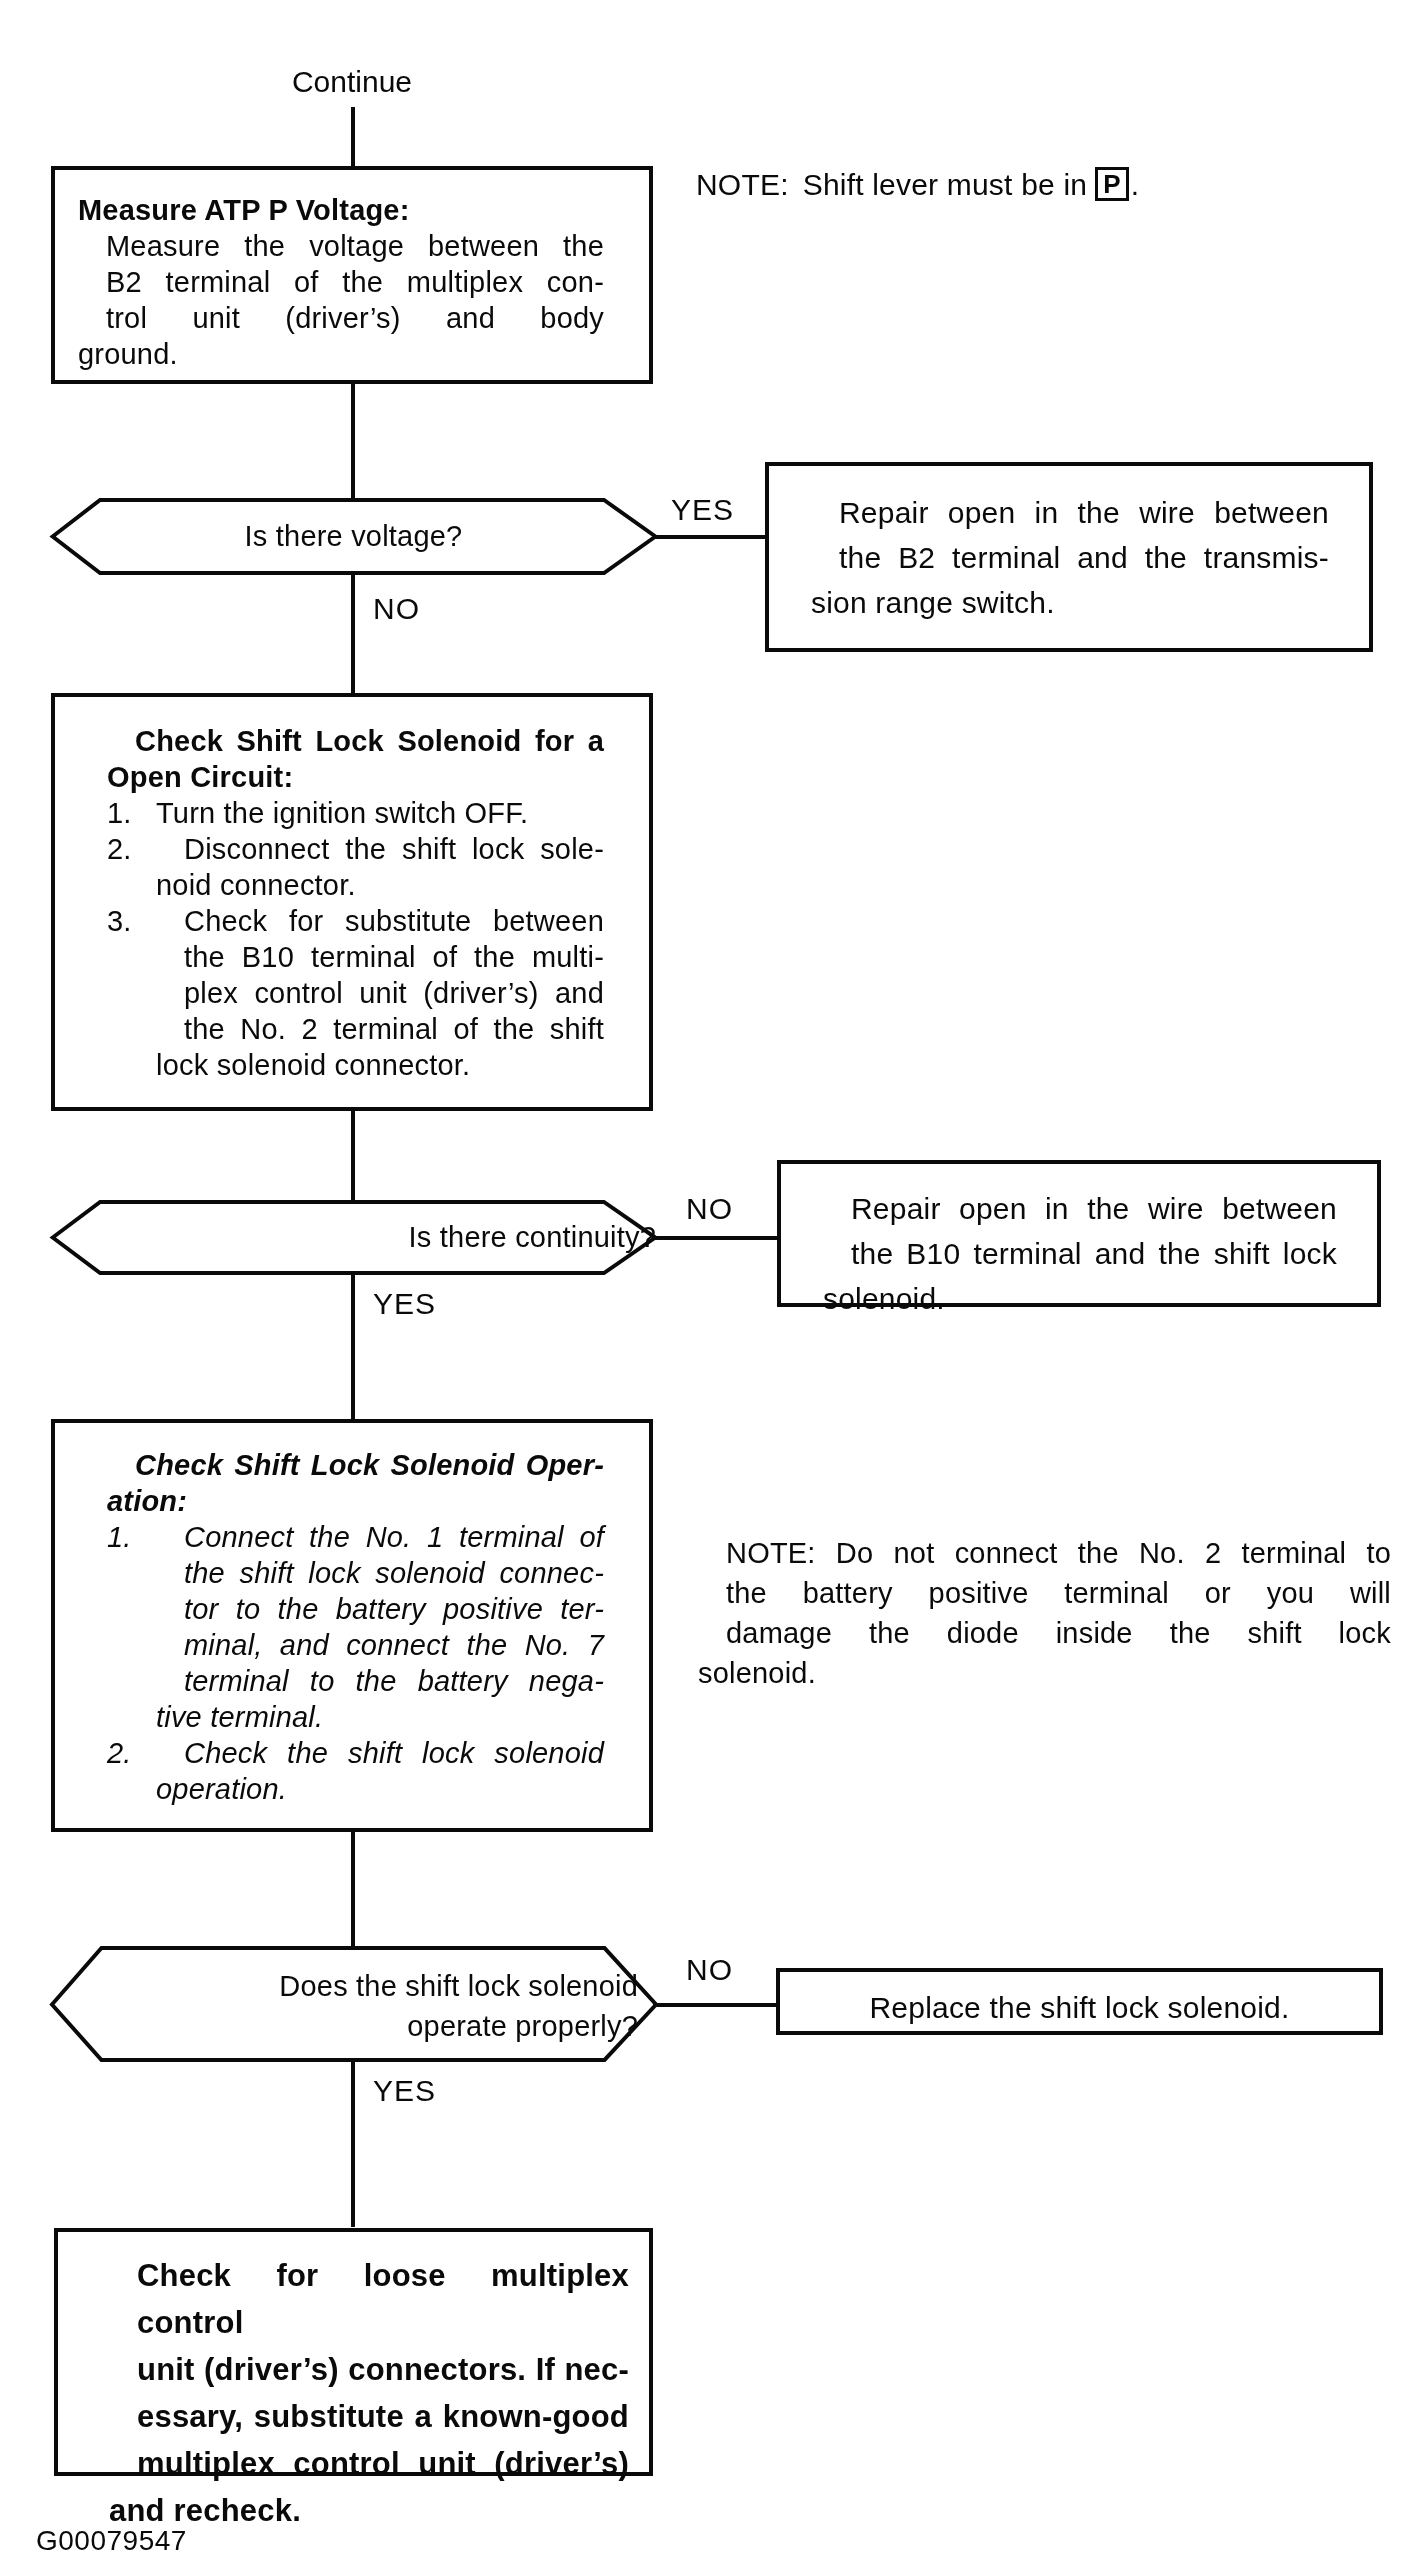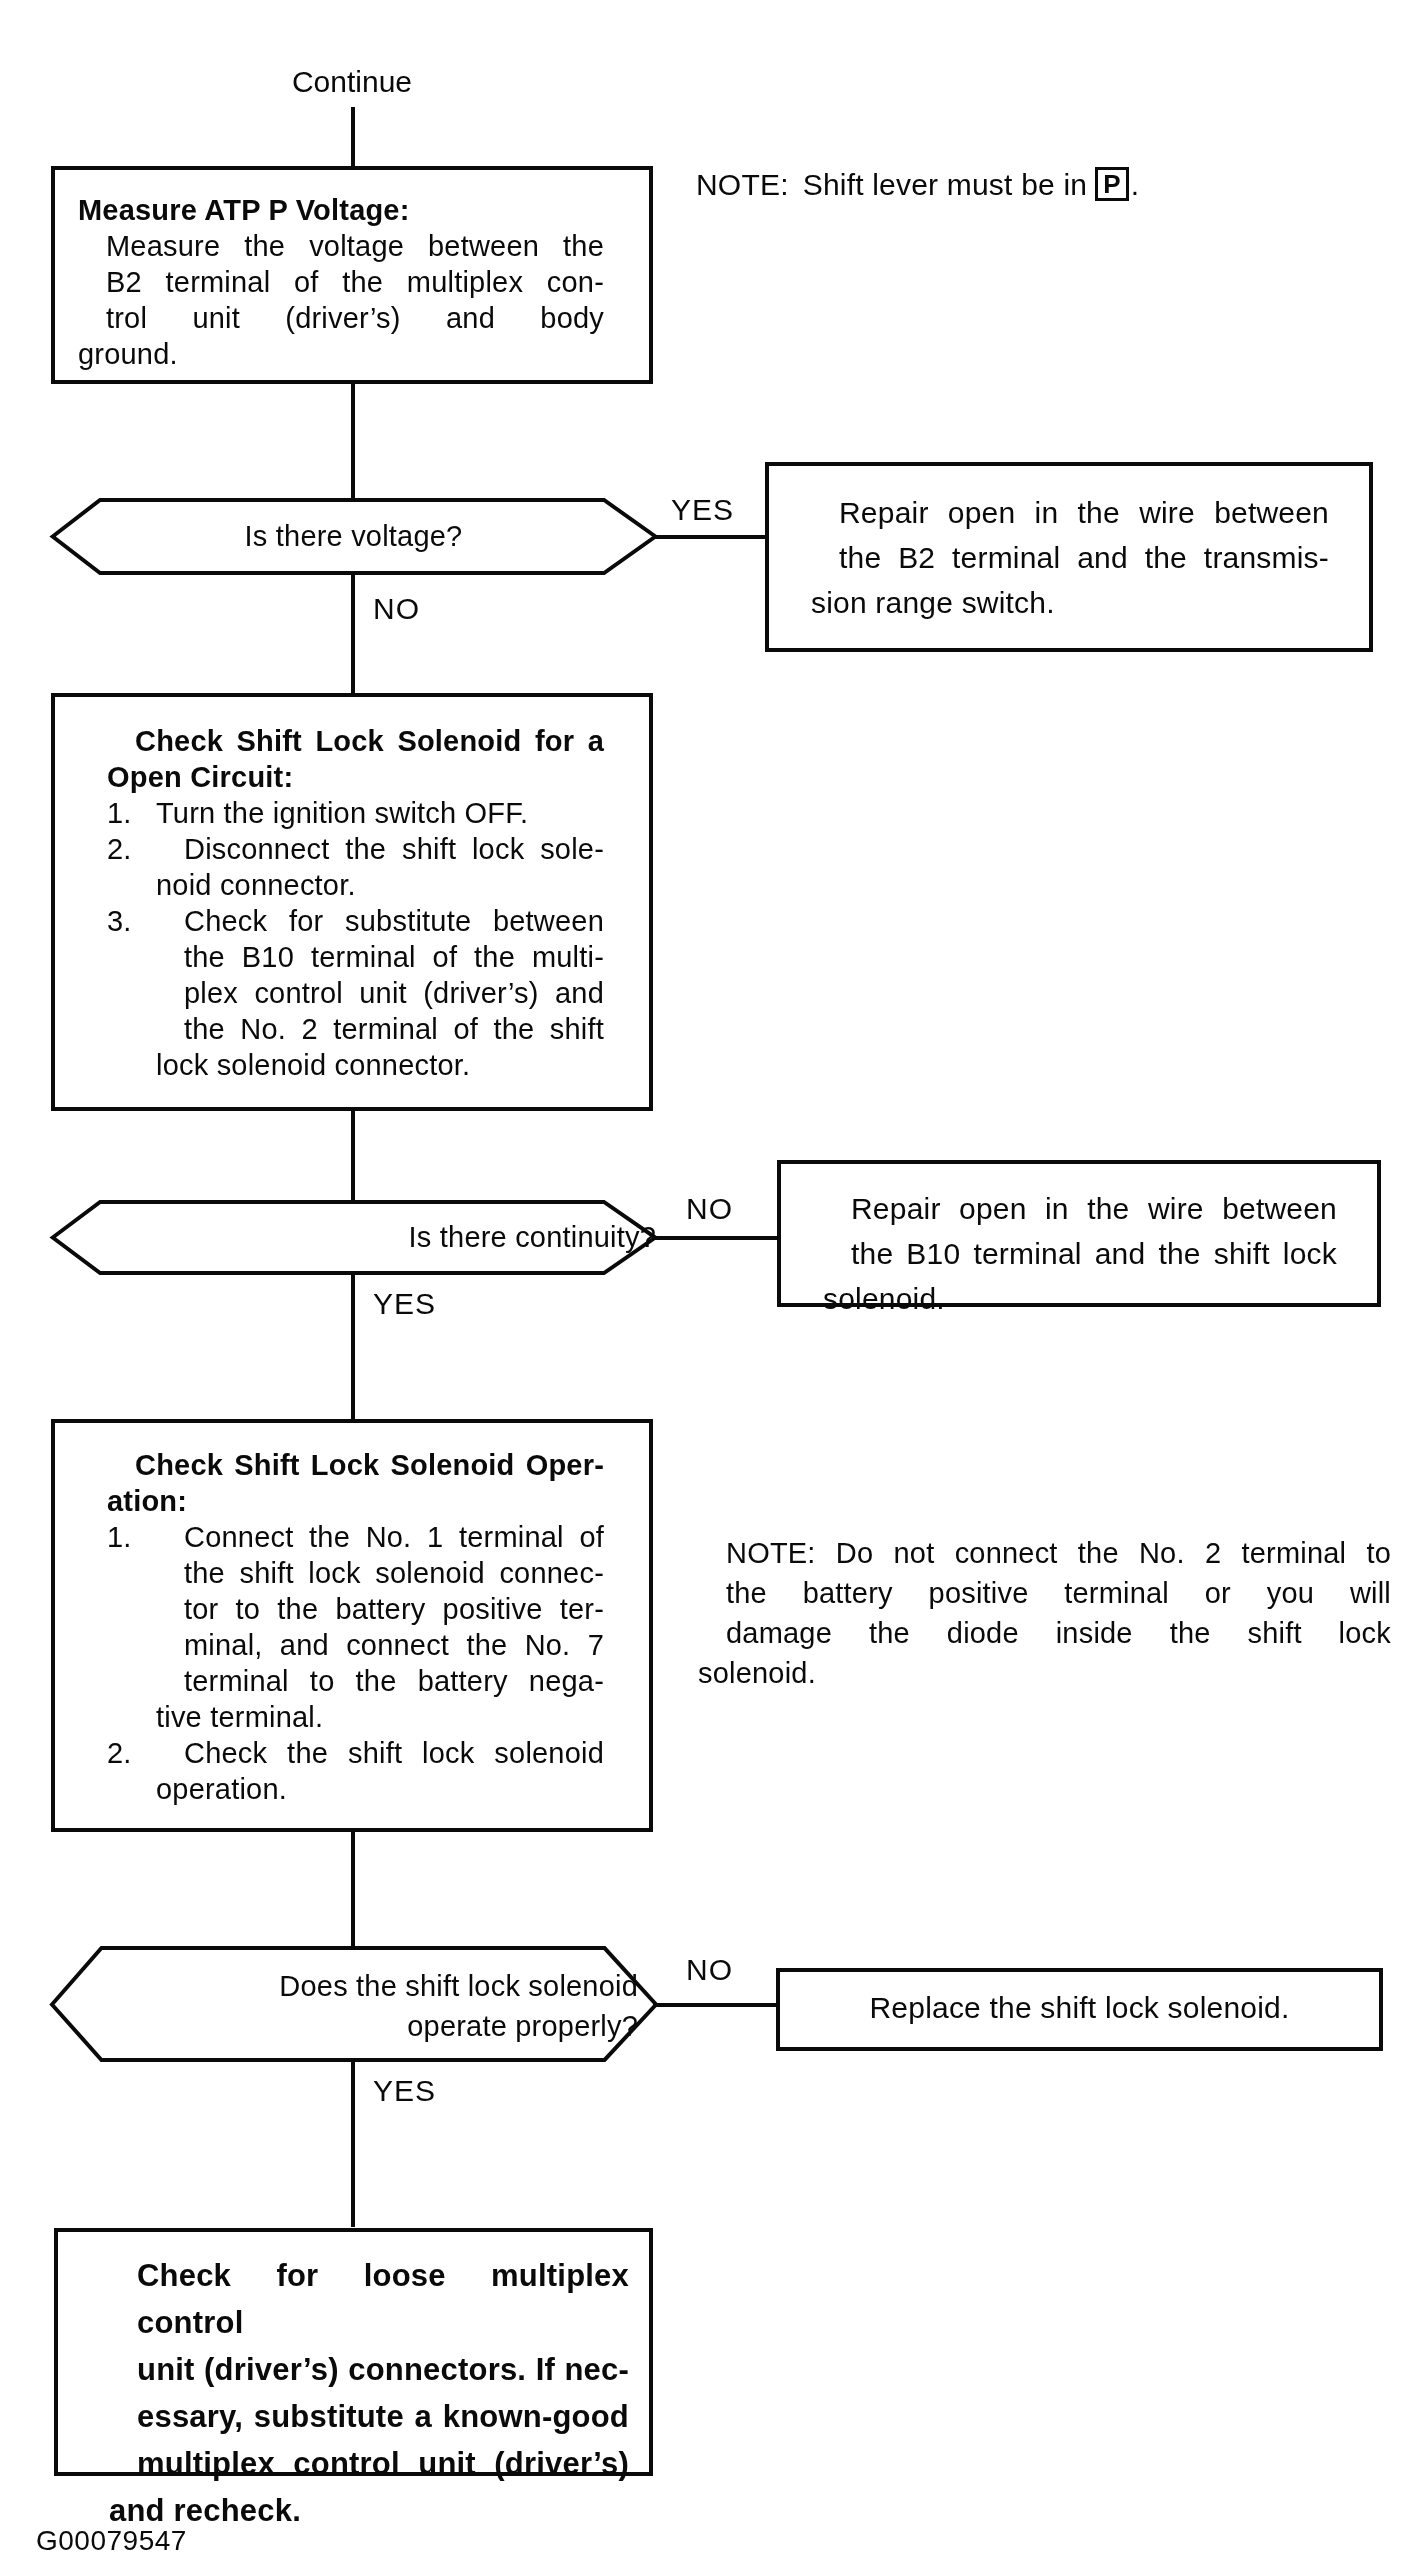--- a/index.html
+++ b/index.html
@@ -116,21 +116,21 @@
 
   <div class="pbox rbox-text" style="left:777px;top:1160px;width:604px;height:147px;padding:22px 40px 0 42px;">
     <div class="j">Repair open in the wire between</div>
     <div class="j">the B10 terminal and the shift lock</div>
     <div>solenoid.</div>
   </div>
 
   <div class="vline" style="left:351px;top:1273px;height:146px;"></div>
   <div class="branch" style="left:373px;top:1287px;">YES</div>
 
-  <div class="pbox" style="left:51px;top:1419px;width:602px;height:413px;padding:24px 45px 0 52px;">
+  <div class="pbox" style="left:51px;top:1419px;width:602px;height:413px;padding:24px 45px 0 52px;font-style:italic;">
     <div class="txt b j">Check Shift Lock Solenoid Oper-</div>
     <div class="txt b">ation:</div>
     <div class="listrow">
       <div class="txt num">1.</div>
       <div class="itxt">
         <div class="txt j">Connect the No. 1 terminal of</div>
         <div class="txt j">the shift lock solenoid connec-</div>
         <div class="txt j">tor to the battery positive ter-</div>
         <div class="txt j">minal, and connect the No. 7</div>
         <div class="txt j">terminal to the battery nega-</div>
@@ -159,21 +159,21 @@
     <polygon points="4,61 54,4 562,4 614,61 562,117 54,117" fill="#ffffff" stroke="#0a0a0a" stroke-width="4"></polygon>
   </svg>
   <div class="hexlabel" style="left:163px;top:1966px;width:475px;line-height:40px;text-align:right;">
     <div>Does the shift lock solenoid</div>
     <div>operate properly?</div>
   </div>
 
   <div class="branch" style="left:686px;top:1953px;">NO</div>
   <div class="hline" style="left:653px;top:2003px;width:123px;"></div>
 
-  <div class="pbox rbox-text" style="left:776px;top:1968px;width:607px;height:83px;text-align:center;">
+  <div class="pbox rbox-text" style="left:776px;top:1968px;width:607px;height:67px;text-align:center;">
     <div style="line-height:71px;">Replace the shift lock solenoid.</div>
   </div>
 
   <div class="vline" style="left:351px;top:2060px;height:167px;"></div>
   <div class="branch" style="left:373px;top:2074px;">YES</div>
 
   <div class="pbox" style="left:54px;top:2228px;width:599px;height:248px;padding:20px 20px 0 51px;font-weight:700;font-size:31px;line-height:47px;letter-spacing:0.2px;">
     <div class="j">Check for loose multiplex control</div>
     <div class="j">unit (driver’s) connectors. If nec-</div>
     <div class="j">essary, substitute a known-good</div>

